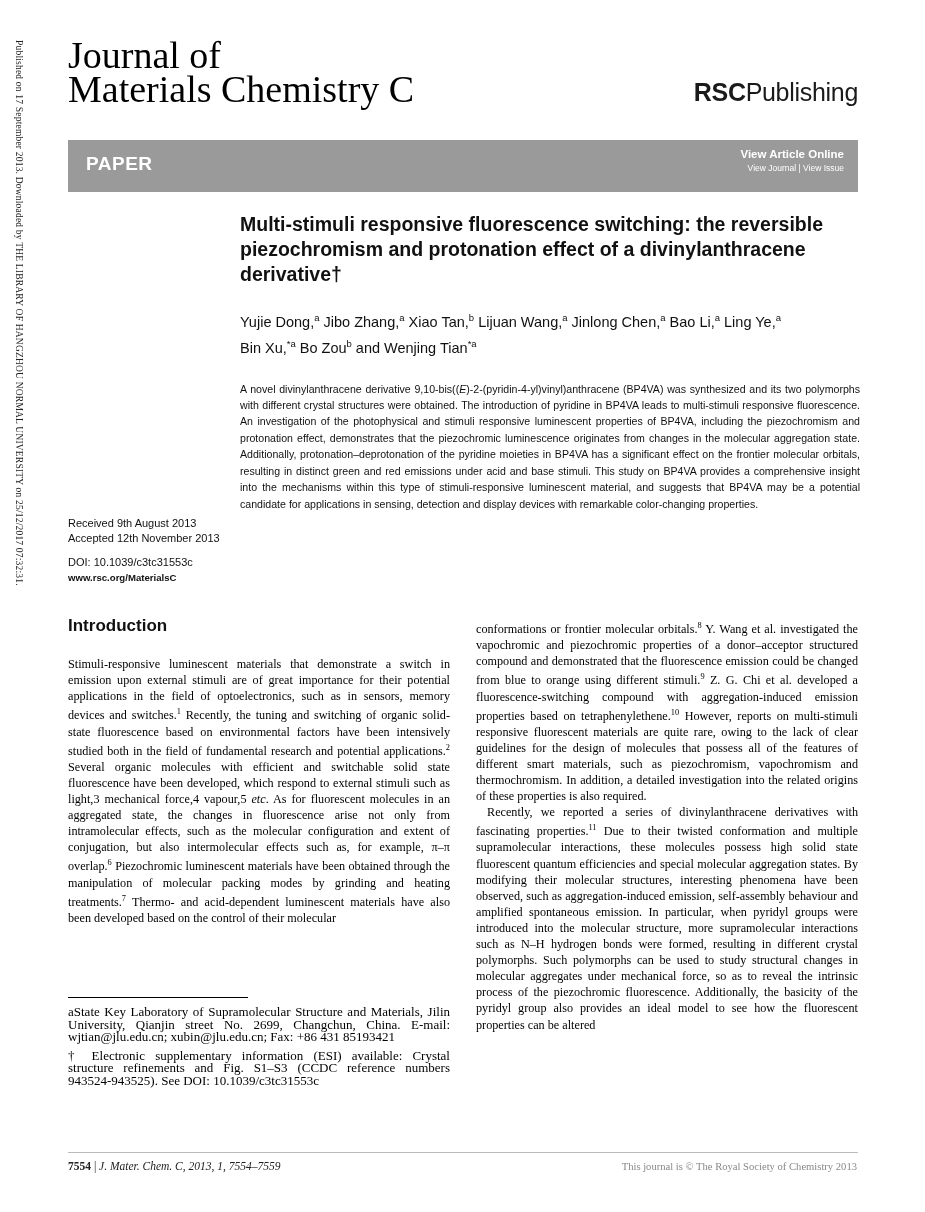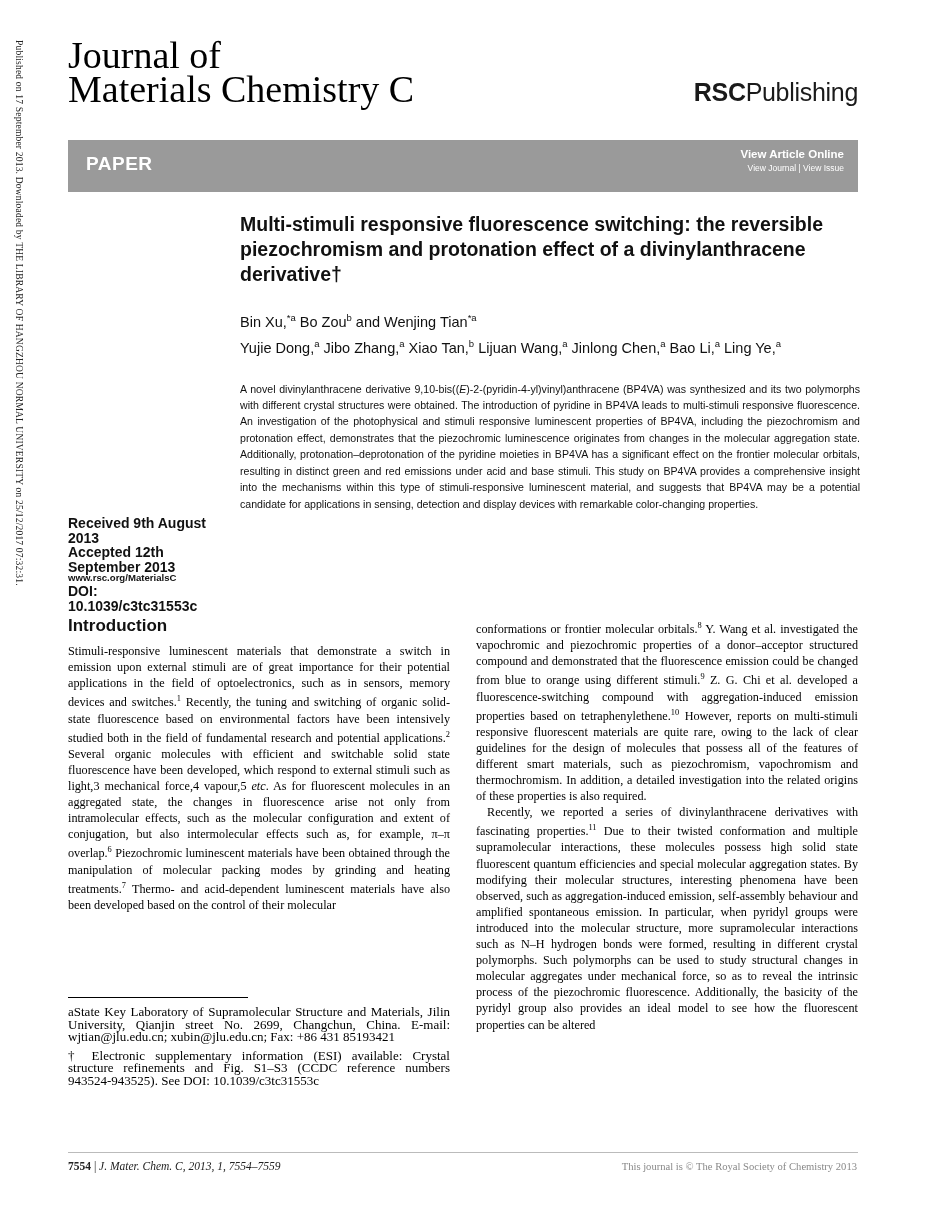--- a/index.html
+++ b/index.html
@@ -75,21 +75,21 @@
   .cite{
     position:absolute;left:68px;top:262px;width:150px;
     font-family:"Liberation Sans", sans-serif;
     font-size:9.4px;line-height:14px;color:#111;
   }
   .cite b{font-weight:bold;}
   .cite i{font-style:italic;}
   .dates{
     position:absolute;left:68px;top:516px;width:160px;
     font-family:"Liberation Sans", sans-serif;
-    font-size:14px;line-height:14.5px;color:#111;font-weight:bold;
+    font-size:11px;line-height:14.5px;color:#111;
   }
   .doi{margin-top:10px;}
   .wwwlink{
     position:absolute;left:68px;top:572px;
     font-family:"Liberation Sans", sans-serif;
     font-size:9.6px;font-weight:bold;color:#111;
   }
 
   
   .col{
@@ -97,21 +97,21 @@
     font-family:"Liberation Serif", serif;
     font-size:12.2px;line-height:16.1px;text-align:justify;
     color:#000;
     -webkit-hyphens:auto;hyphens:auto;
   }
   .col-left{left:68px;}
   .col-right{left:476px;}
   .sec-head{
     font-family:"Liberation Sans", sans-serif;
     font-size:17px;font-weight:bold;color:#111;
-    margin:0 0 9px 0;
+    margin:0 0 22px 0;
   }
   .col p{margin:0;text-indent:0;}
   .col p + p{text-indent:11px;}
   .col sup{font-size:8.4px;}
   .col i{font-style:italic;}
 
   
   .footnotes{
     position:absolute;left:68px;top:1006px;width:382px;
     font-family:"Liberation Serif", serif;
@@ -158,30 +158,30 @@
     <div class="paper">PAPER</div>
     <div class="viewonline">
       <div class="l1">View Article Online</div>
       <div class="l2">View Journal | View Issue</div>
     </div>
   </div>
 
 
   <div class="dates">
     <div>Received 9th August 2013</div>
-    <div>Accepted 12th September 2013</div>
+    <div>Accepted 12th November 2013</div>
     <div class="doi">DOI: 10.1039/c3tc31553c</div>
   </div>
   <div class="wwwlink">www.rsc.org/MaterialsC</div>
 
   <div class="titleblock">
     <div class="paper-title">Multi-stimuli responsive fluorescence switching: the reversible piezochromism and protonation effect of a divinylanthracene derivative†</div>
     <div class="authors">
+      <div>Yujie Dong,<sup>a</sup> Jibo Zhang,<sup>a</sup> Xiao Tan,<sup>b</sup> Lijuan Wang,<sup>a</sup> Jinlong Chen,<sup>a</sup> Bao Li,<sup>a</sup> Ling Ye,<sup>a</sup></div>
       <div>Bin Xu,<sup>*a</sup> Bo Zou<sup>b</sup> and Wenjing Tian<sup>*a</sup></div>
-      <div>Yujie Dong,<sup>a</sup> Jibo Zhang,<sup>a</sup> Xiao Tan,<sup>b</sup> Lijuan Wang,<sup>a</sup> Jinlong Chen,<sup>a</sup> Bao Li,<sup>a</sup> Ling Ye,<sup>a</sup></div>
     </div>
     <div class="abstract">A novel divinylanthracene derivative 9,10-bis((<i>E</i>)-2-(pyridin-4-yl)vinyl)anthracene (BP4VA) was synthesized and its two polymorphs with different crystal structures were obtained. The introduction of pyridine in BP4VA leads to multi-stimuli responsive fluorescence. An investigation of the photophysical and stimuli responsive luminescent properties of BP4VA, including the piezochromism and protonation effect, demonstrates that the piezochromic luminescence originates from changes in the molecular aggregation state. Additionally, protonation–deprotonation of the pyridine moieties in BP4VA has a significant effect on the frontier molecular orbitals, resulting in distinct green and red emissions under acid and base stimuli. This study on BP4VA provides a comprehensive insight into the mechanisms within this type of stimuli-responsive luminescent material, and suggests that BP4VA may be a potential candidate for applications in sensing, detection and display devices with remarkable color-changing properties.</div>
   </div>
 
   <div class="col col-left">
     <h2 class="sec-head">Introduction</h2>
     <p>Stimuli-responsive luminescent materials that demonstrate a switch in emission upon external stimuli are of great importance for their potential applications in the field of optoelectronics, such as in sensors, memory devices and switches.<sup>1</sup> Recently, the tuning and switching of organic solid-state fluorescence based on environmental factors have been intensively studied both in the field of fundamental research and potential applications.<sup>2</sup> Several organic molecules with efficient and switchable solid state fluorescence have been developed, which respond to external stimuli such as light,3 mechanical force,4 vapour,5 <i>etc</i>. As for fluorescent molecules in an aggregated state, the changes in fluorescence arise not only from intramolecular effects, such as the molecular configuration and extent of conjugation, but also intermolecular effects such as, for example, π–π overlap.<sup>6</sup> Piezochromic luminescent materials have been obtained through the manipulation of molecular packing modes by grinding and heating treatments.<sup>7</sup> Thermo- and acid-dependent luminescent materials have also been developed based on the control of their molecular</p>
   </div>
 
   <div class="col col-right">

